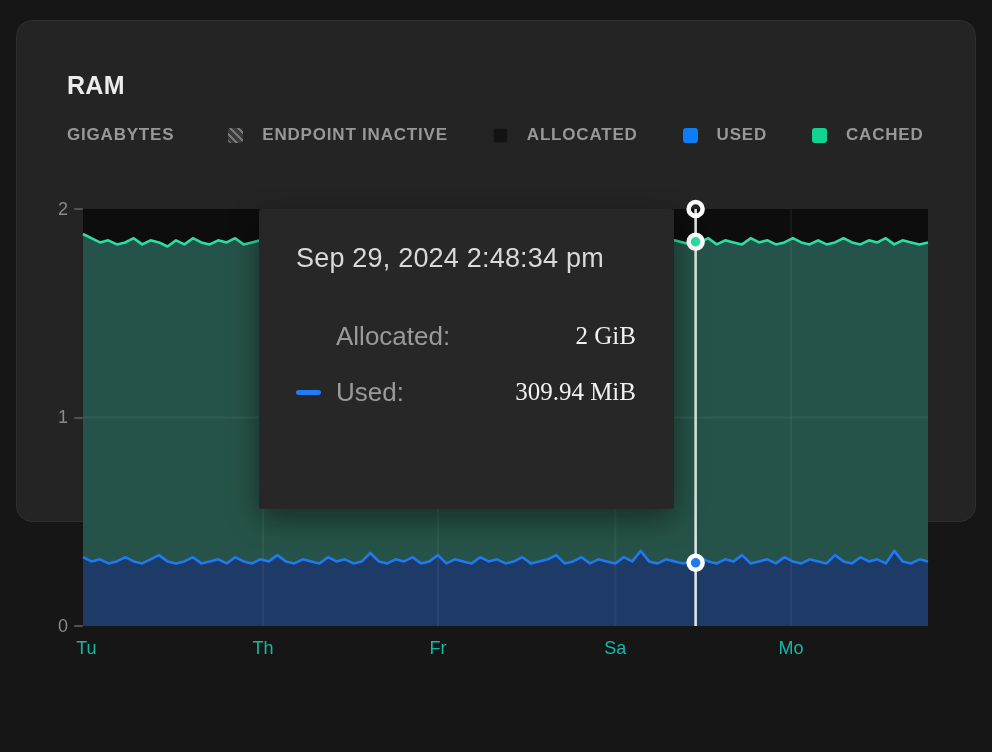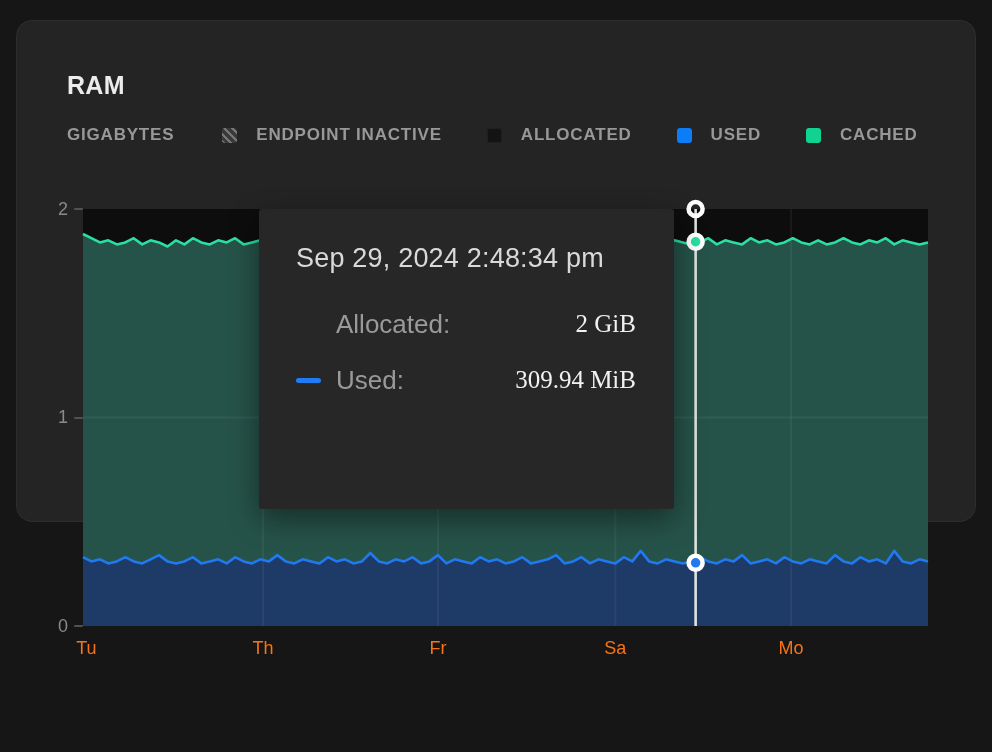--- a/index.html
+++ b/index.html
@@ -13,21 +13,21 @@
   .card-title {
     position:absolute; left:50px; top:50px;
     font-size:25px; font-weight:600; letter-spacing:.3px; color:#ececec;
   }
   .legend {
     position:absolute; left:50px; top:103px; height:22px;
     display:flex; align-items:center; column-gap:45px;
     font-size:17px; font-weight:700; letter-spacing:.8px; color:#989898;
     white-space:nowrap;
   }
-  .legend-unit { margin-right:3px; }
+  .legend-unit { margin-right:9px; }
   .legend-item { display:flex; align-items:center; gap:19px; cursor:pointer; }
   .swatch { width:15px; height:15px; border-radius:3px; flex:0 0 auto; }
   .swatch.hatched {
     background:repeating-linear-gradient(45deg,#787878 0 2.2px,#3a3a3a 2.2px 5.5px);
   }
   .swatch.allocated-swatch { box-shadow:inset 0 0 0 1px rgba(255,255,255,0.05); }
 
   
   .plot {
     position:absolute; left:66px; top:188px; width:845px; height:417px;
@@ -36,32 +36,32 @@
   .y-axis { position:absolute; left:12px; top:188px; width:54px; height:417px; }
   .ytick {
     position:absolute; right:0; width:54px; height:20px;
     display:flex; align-items:center; justify-content:flex-end; gap:6px;
     font-size:18px; color:#8a8a8a;
   }
   .ytick .tickdash { width:9px; height:2px; background:#525252; border-radius:1px; }
   .x-axis { position:absolute; left:66px; top:617px; width:845px; height:24px; }
   .xtick {
     position:absolute; top:0; transform:translateX(-50%);
-    font-size:18px; font-weight:500; color:#f97316;
+    font-size:18px; font-weight:500; color:#14b8a6;
   }
 
   
   .tooltip {
     position:absolute; left:242px; top:188px; width:415px; height:300px;
     background:#272727; border-radius:3px; z-index:5;
     box-shadow:0 10px 30px rgba(0,0,0,0.45);
     padding:34px 38px 7px 37px;
   }
   .tooltip-date { font-size:27px; color:#d9d9d9; letter-spacing:.2px; }
-  .tooltip-rows { margin-top:33px; display:flex; flex-direction:column; row-gap:22px; }
+  .tooltip-rows { margin-top:45px; display:flex; flex-direction:column; row-gap:22px; }
   .tooltip-row { display:flex; align-items:center; height:34px; }
   .tt-marker { width:25px; height:5px; border-radius:2.5px; margin-right:15px; flex:0 0 25px; }
   .tt-marker.none { visibility:hidden; }
   .tt-label { font-size:26px; color:#9a9a9a; }
   .tt-value {
     flex:1; text-align:right; font-family:Liberation Serif, serif;
     font-size:25px; color:#f1f1f1; white-space:pre;
   }
 </style>
 </head>

